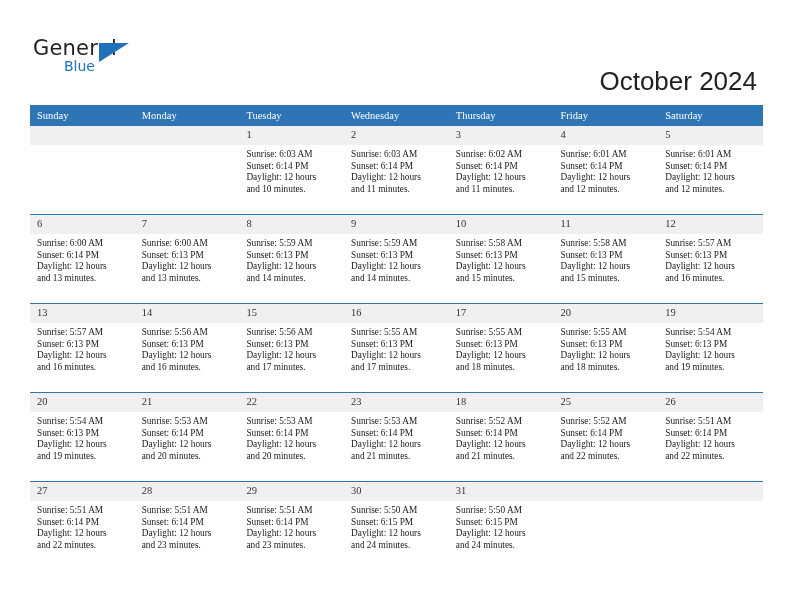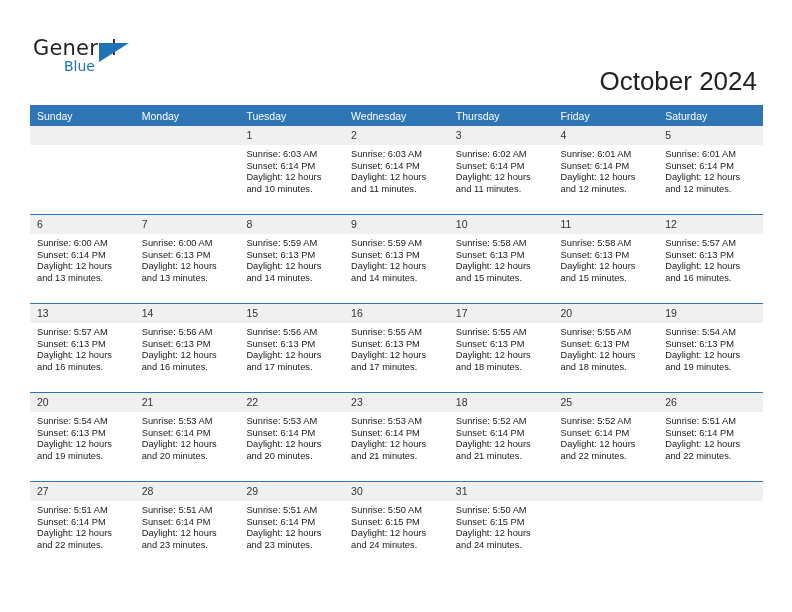--- a/index.html
+++ b/index.html
@@ -84,20 +84,21 @@
   }
 
   
   .calendar {
     position: absolute;
     left: 30px;
     top: 105px;
     width: 733px;
     border-collapse: collapse;
     table-layout: fixed;
+    font-family: Liberation Serif, serif;
   }
   .calendar col { width: 104.71px; }
 
   .dow-row th {
     background: #2e75b6;
     color: #ffffff;
     font-size: 10.5px;
     font-weight: normal;
     text-align: left;
     padding: 4px 0 4px 7px;

